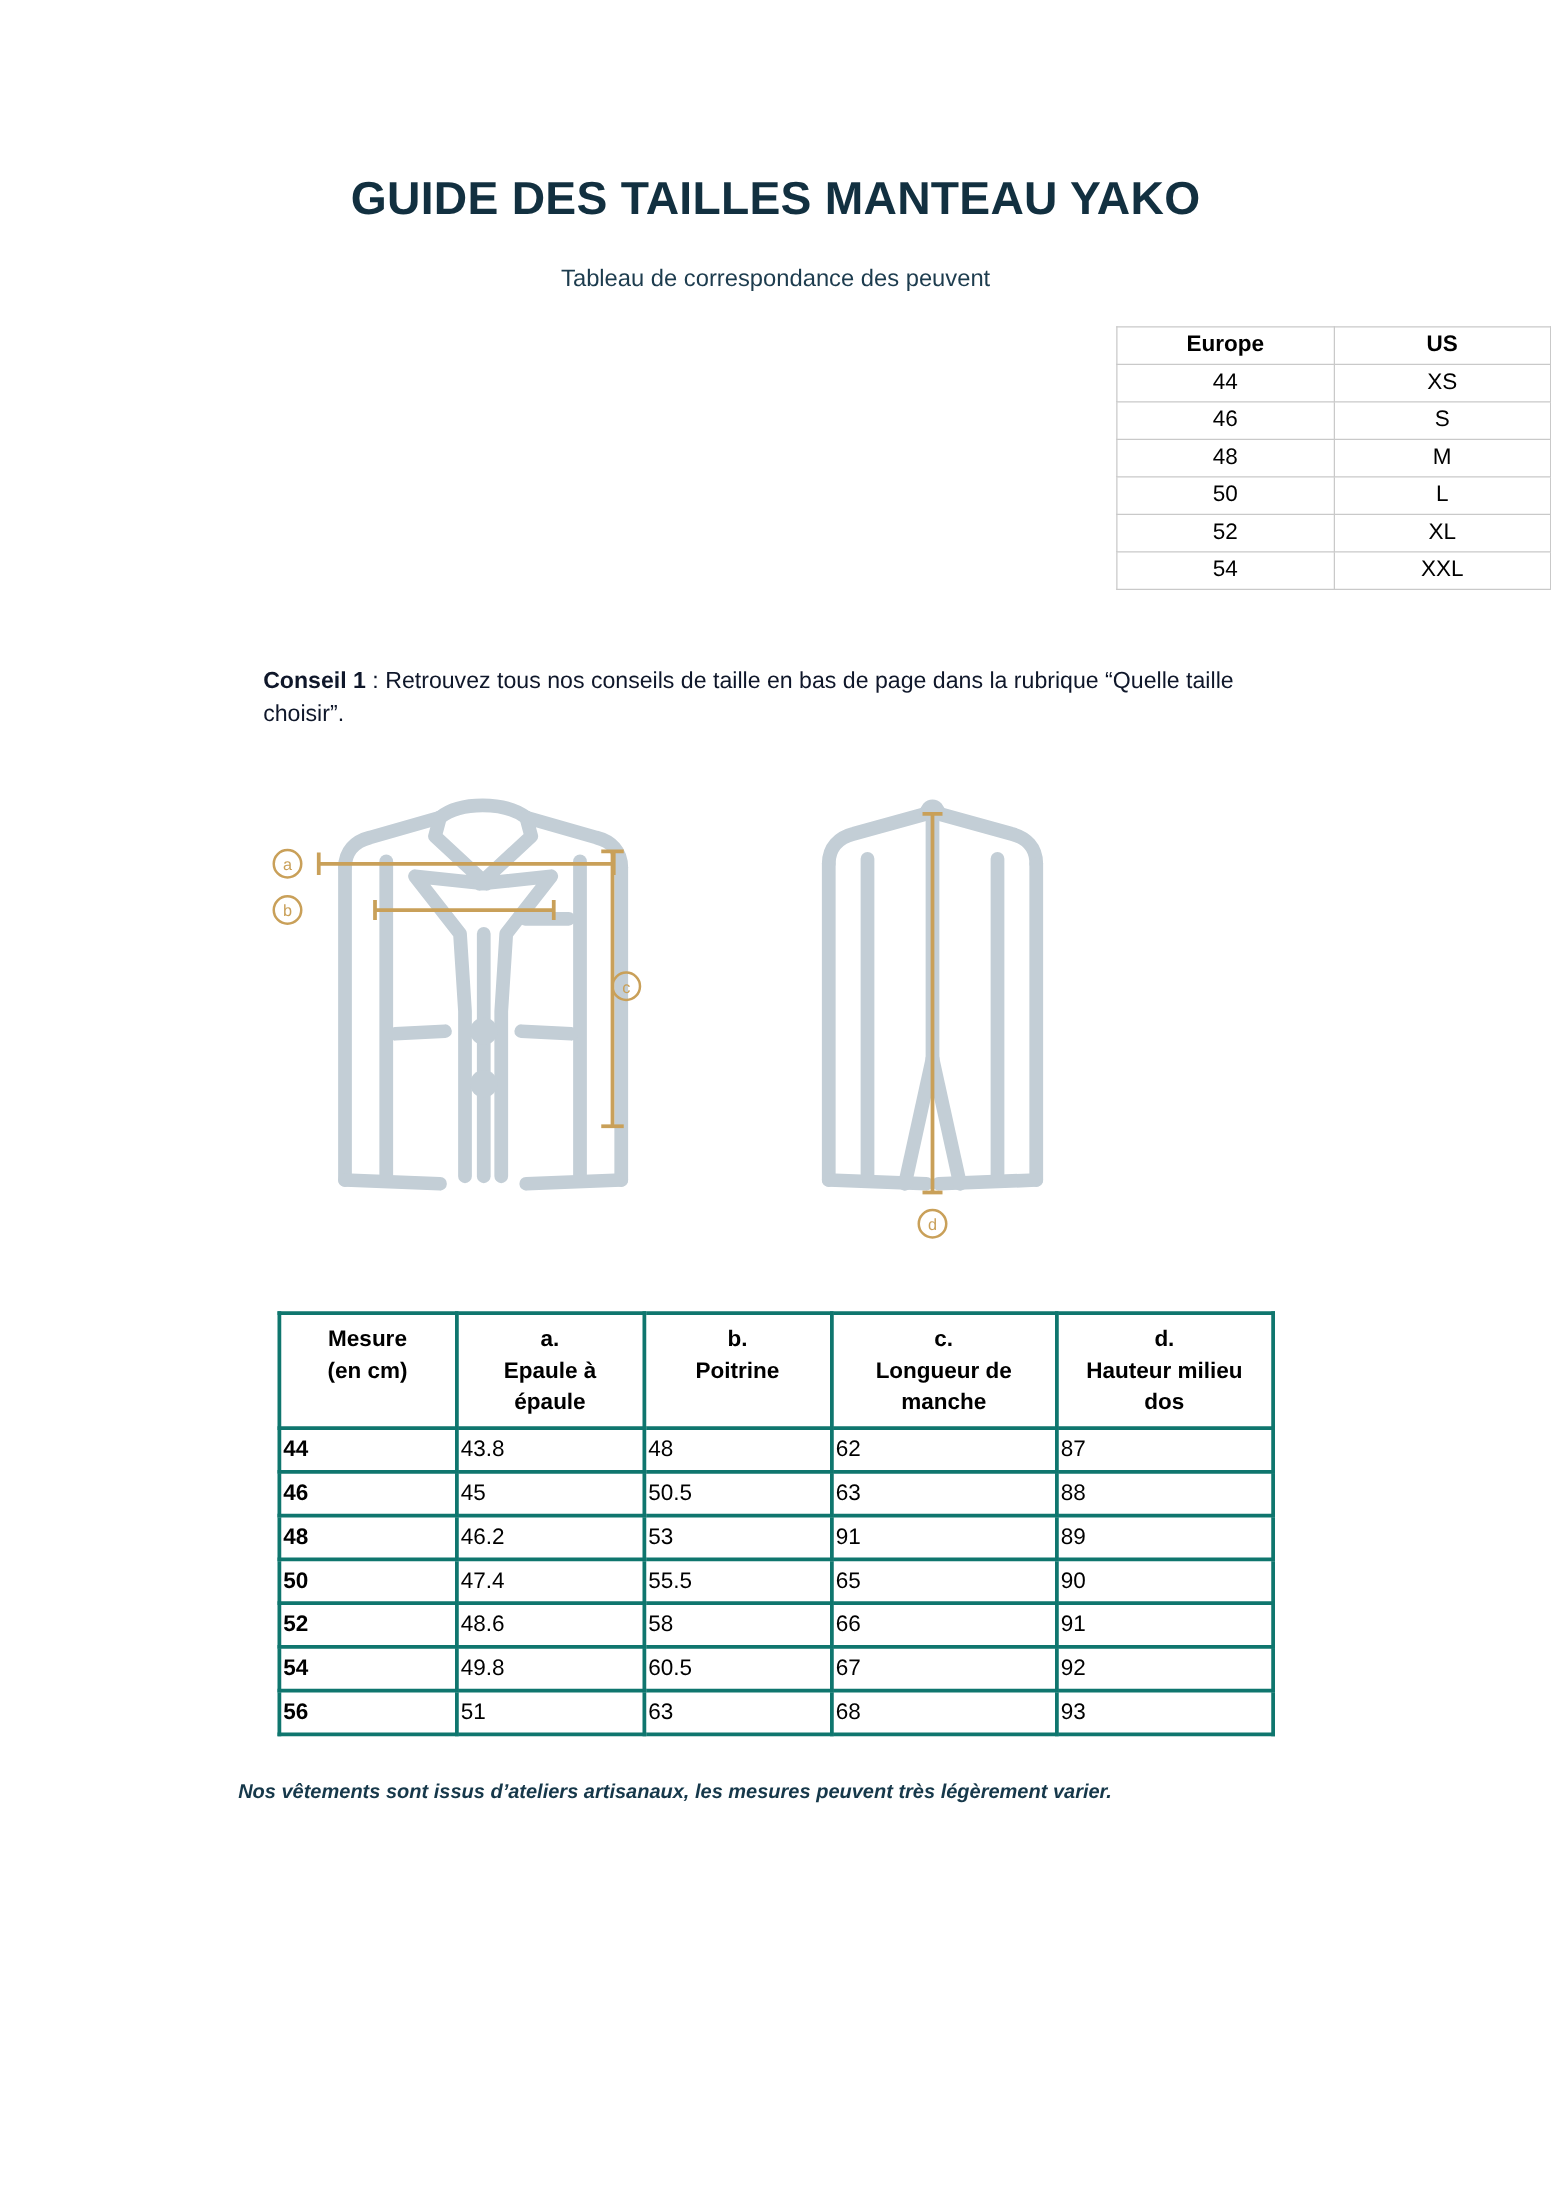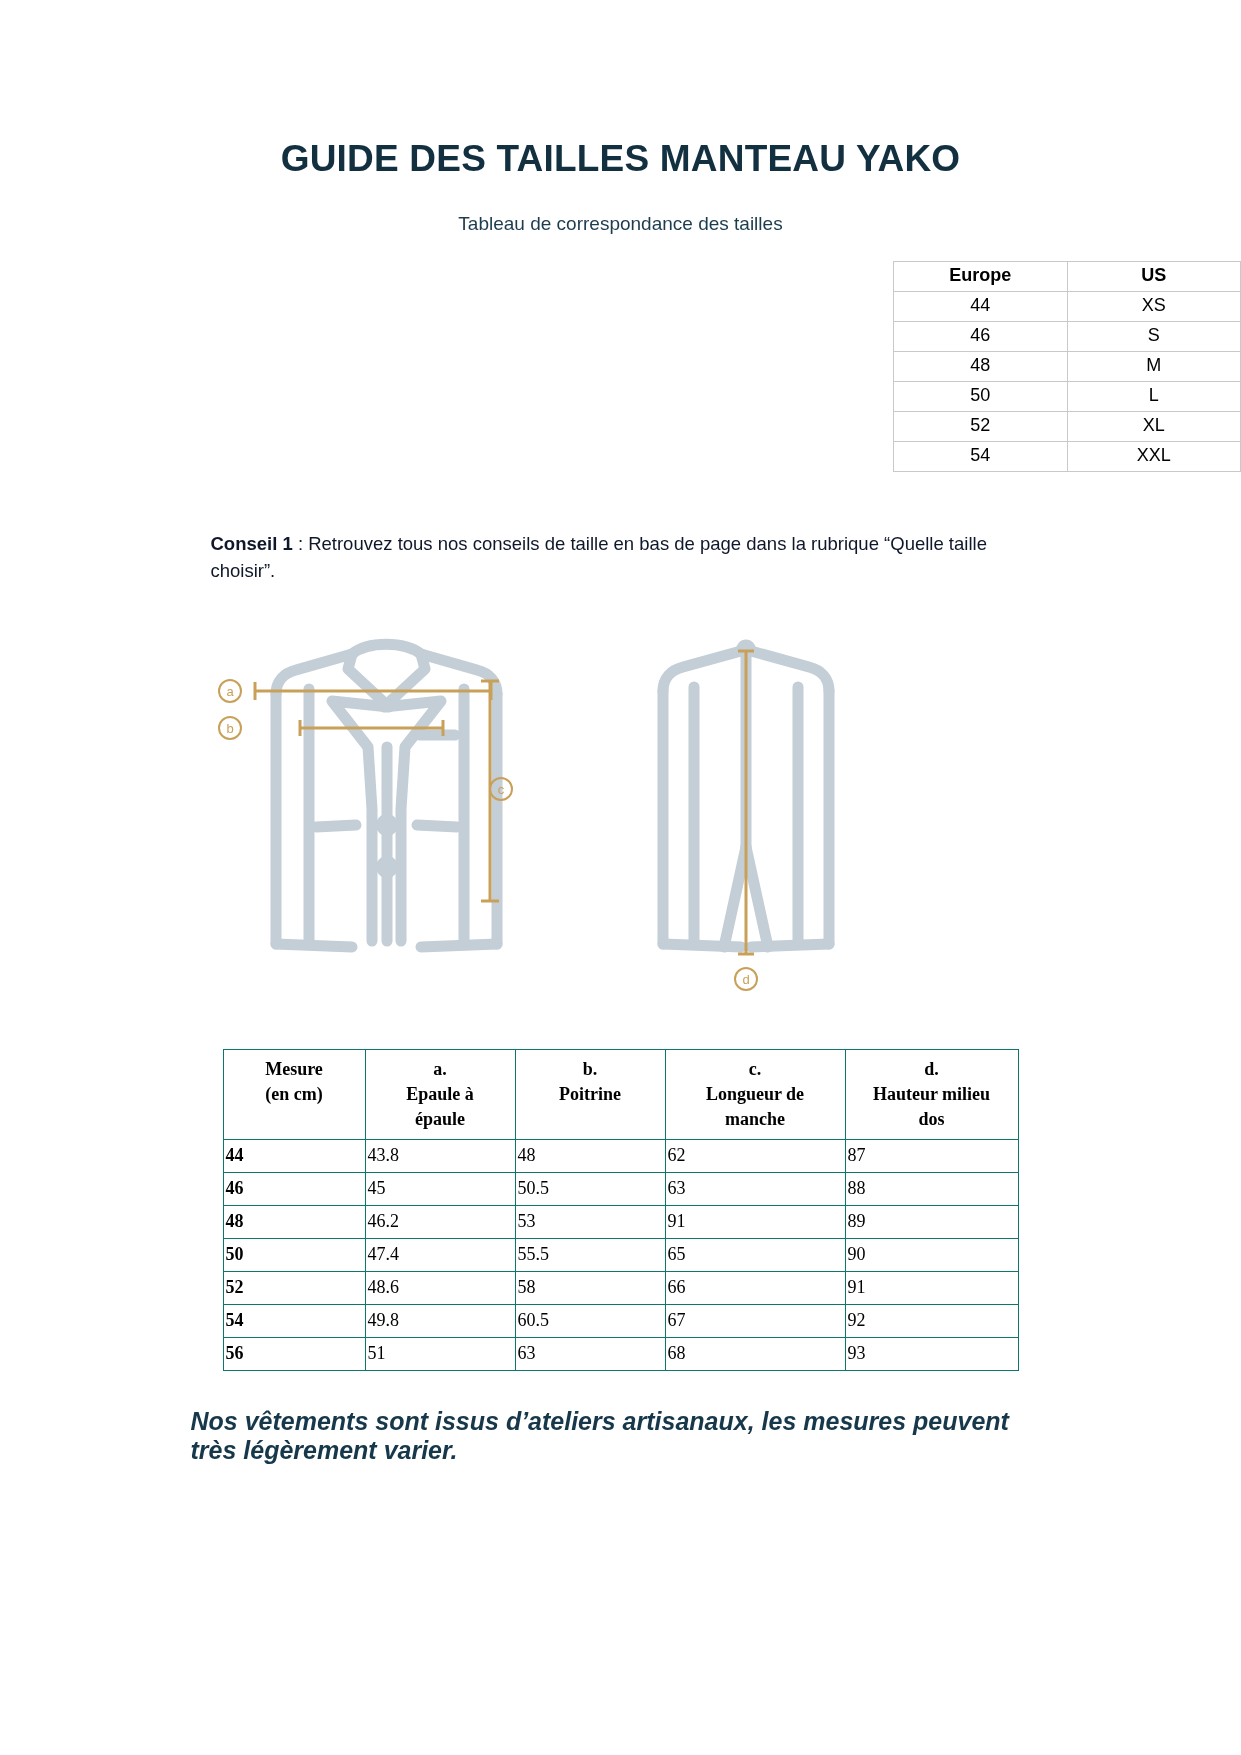--- a/index.html
+++ b/index.html
@@ -99,25 +99,24 @@
     justify-content: center;
     margin-top: 30px;
   }
   table.mes {
     border-collapse: collapse;
     width: 795px;
     table-layout: fixed;
   }
   table.mes th,
   table.mes td {
-    border: 1px solid #0f766e;
+    border: 3px solid #0f766e;
     font-size: 18px;
     line-height: 1.38;
     padding: 3px 2px;
-    font-family: Liberation Serif, serif;
   }
   table.mes thead th {
     font-weight: bold;
     vertical-align: top;
     padding-top: 7px;
     padding-bottom: 7px;
   }
   table.mes tbody td {
     height: 26px;
     font-weight: normal;
@@ -129,34 +128,34 @@
   .col-a     { width: 150px; }
   .col-b     { width: 150px; }
   .col-c     { width: 180px; }
   .col-d     { width: 173px; }
 
   
   .footnote {
     width: 860px;
     margin: 0 auto;
     padding-top: 36px;
-    font-size: 25px;
+    font-size: 16px;
     font-style: italic;
     font-weight: bold;
     color: #16384a;
     text-align: left;
   }
 </style>
 </head>
 <body>
 
 <div class="page">
 
   <h1 class="doc-title">GUIDE DES TAILLES MANTEAU YAKO</h1>
-  <p class="doc-subtitle">Tableau de correspondance des tailles</p>
+  <p class="doc-subtitle">Tableau de correspondance des peuvent</p>
 
   <div class="corr-wrap">
     <table class="corr">
       <thead>
         <tr>
           <th>Europe</th>
           <th>US</th>
         </tr>
       </thead>
       <tbody>

